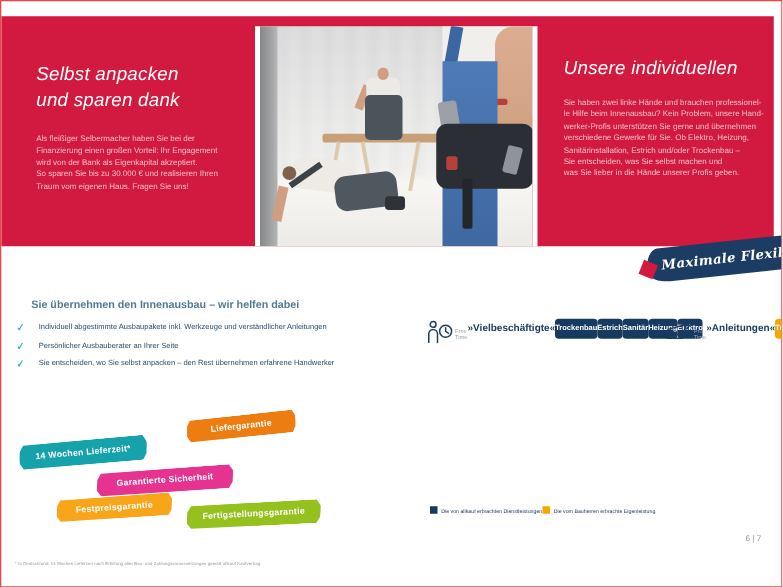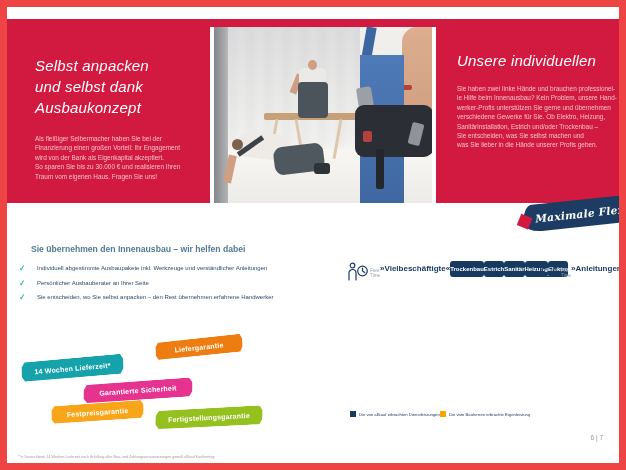--- a/index.html
+++ b/index.html
@@ -1,17 +1,17 @@
 <!DOCTYPE html>
 <html><head>
 <meta charset="utf-8">
 <style>
   html,body{margin:0;padding:0;background:#fff;}
   .page{position:relative;width:626px;height:470px;background:#fff;overflow:hidden;
-        border:7px solid #ef4444;box-sizing:border-box;
+        border:1px solid #ef4444;box-sizing:border-box;
         font-family:"Liberation Sans",sans-serif;}
   
   .hero{position:absolute;left:0;top:12px;width:618px;height:184px;background:#d2193f;}
   .gutter{position:absolute;top:8px;bottom:0;width:4px;background:#fff;}
   .gutter.g1{left:203px;} .gutter.g2{left:425px;}
   .panel{position:absolute;top:0;height:100%;color:#fff;}
   .panel.left{left:0;width:203px;}
   .panel.right{left:431px;width:209px;}
   .panel h1{margin:0;font-style:italic;font-weight:300;font-size:15px;line-height:21px;
             letter-spacing:.2px;}
@@ -95,22 +95,21 @@
 </style>
 </head>
 <body>
 
 <div class="page">
 
   <div class="hero">
     <section class="panel left">
       <h1>
         <span style="display:block">Selbst anpacken</span>
-        <span style="display:block">und selbst dank</span>
-        <span style="display:block">Ausbaukonzept</span>
+        <span style="display:block">und sparen dank</span>
       </h1>
       <div class="body">
         <span>Als fleißiger Selbermacher haben Sie bei der</span>
         <span>Finanzierung einen großen Vorteil: Ihr Engagement</span>
         <span>wird von der Bank als Eigenkapital akzeptiert.</span>
         <span>So sparen Sie bis zu 30.000 € und realisieren Ihren</span>
         <span>Traum vom eigenen Haus. Fragen Sie uns!</span>
       </div>
     </section>
 

